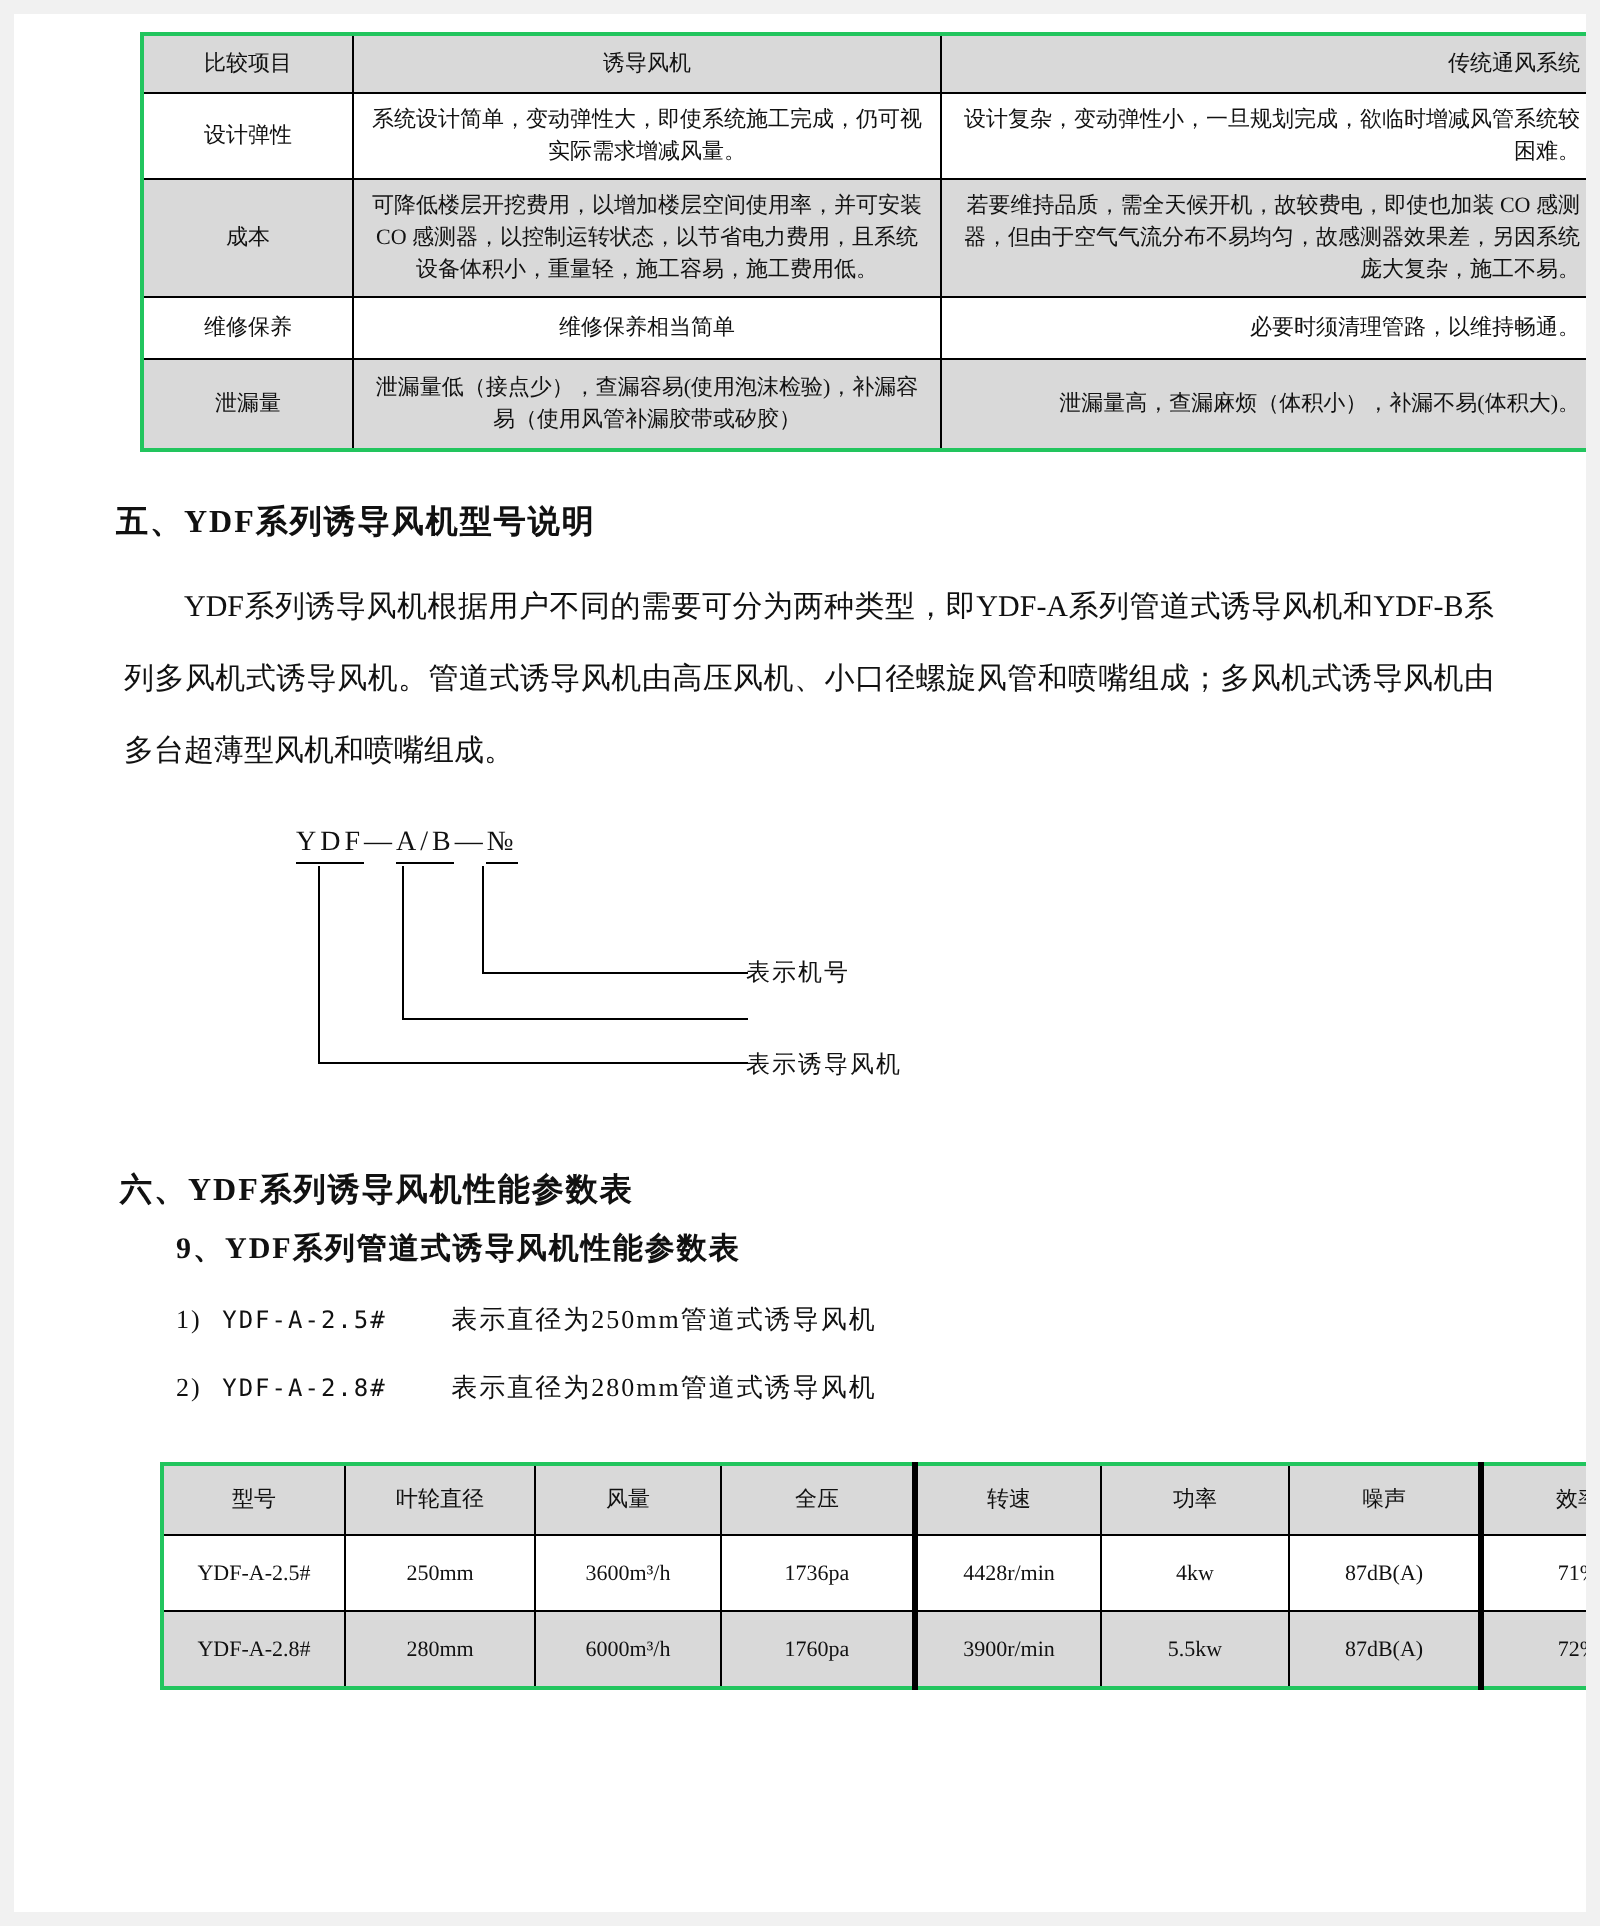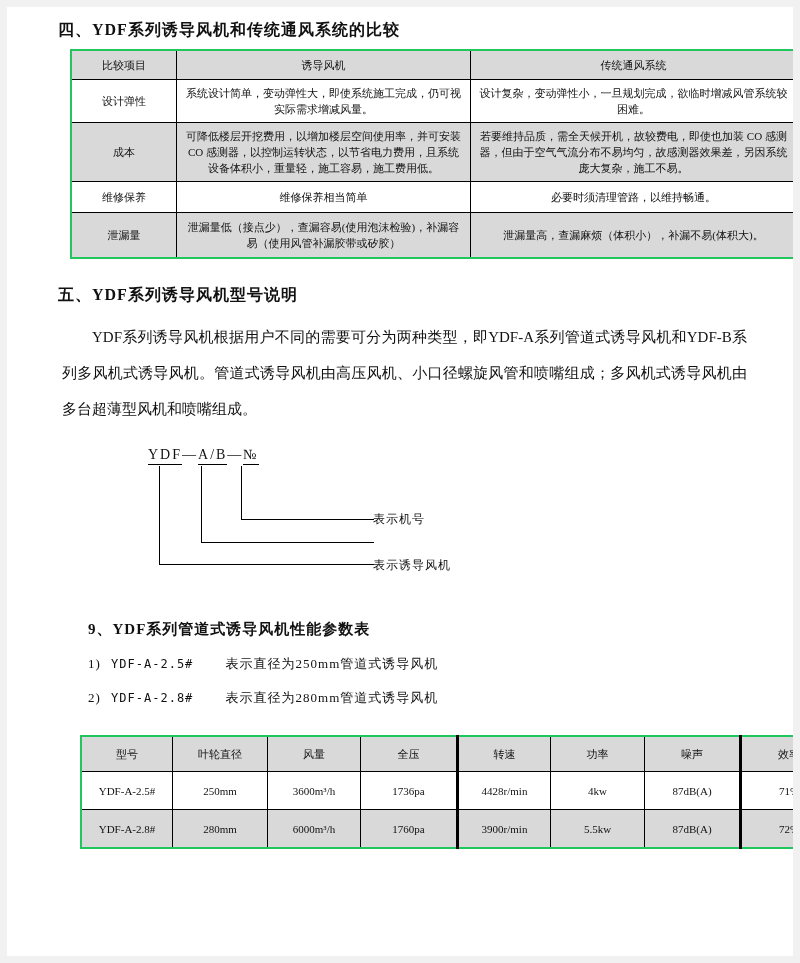--- a/index.html
+++ b/index.html
@@ -36,21 +36,21 @@
     border:1px solid #000;
     padding:2px 6px;
     line-height:16px;
     vertical-align:middle;
     font-weight:normal;
   }
   .cmp-table,.perf-table{border:2px solid #22c55e;}
   .gray{background:#d9d9d9;}
   .cmp-table .c-item{text-align:center;width:92px;}
   .cmp-table .c-ydf{width:281px;text-align:center;}
-  .cmp-table .c-trad{width:313px;text-align:center;}
+  .cmp-table .c-trad{width:313px;text-align:right;}
   .cmp-table thead th{text-align:center;height:24px;}
   .rh42{height:38px;} .rh36{height:32px;} .rh54{height:50px;}
   .rh58{height:54px;} .rh30{height:26px;} .rh44{height:40px;}
   
   .para{
     margin:14px 46px 0 55px;
     font-size:15px;line-height:36px;
     text-indent:2em;text-align:justify;
   }
   
@@ -77,21 +77,20 @@
   .perf-table td{height:33px;}
   .p0{width:78px;} .p1{width:82px;} .p2{width:80px;} .p3{width:83px;}
   .p4{width:79px;} .p5{width:81px;} .p6{width:82px;} .p7{width:82px;}
   .thickL{border-left-width:3px !important;}
 </style>
 </head>
 <body>
 
 <div class="page">
 
-  <h1 class="sec-title" id="sec4-title">四、YDF系列诱导风机和传统通风系统的比较</h1>
 
   <table class="cmp-table">
     <thead>
       <tr>
         <th class="c-item gray">比较项目</th>
         <th class="c-ydf gray">诱导风机</th>
         <th class="c-trad gray">传统通风系统</th>
       </tr>
     </thead>
     <tbody>
@@ -127,20 +126,21 @@
       <span class="u">YDF</span><span>—</span><span class="u">A/B</span><span>—</span><span class="u">№</span>
     </div>
 
     <div class="conn" style="left:218px;top:23px;width:132px;height:53px;"></div>
     <div class="conn" style="left:178px;top:23px;width:172px;height:76px;"></div>
     <div class="conn" style="left:136px;top:23px;width:214px;height:98px;"></div>
     <div class="dlabel" style="top:68px;">表示机号</div>
     <div class="dlabel" style="top:114px;">表示诱导风机</div>
   </div>
 
+  <h1 class="sec-title" id="sec6-title">六、YDF系列诱导风机性能参数表</h1>
   <h2 class="sub-title">9、YDF系列管道式诱导风机性能参数表</h2>
 
   <div class="item-line">
     <span>1)</span>
     <span class="model">YDF-A-2.5#</span>
     <span class="desc">表示直径为250mm管道式诱导风机</span>
   </div>
   <div class="item-line">
     <span>2)</span>
     <span class="model">YDF-A-2.8#</span>

